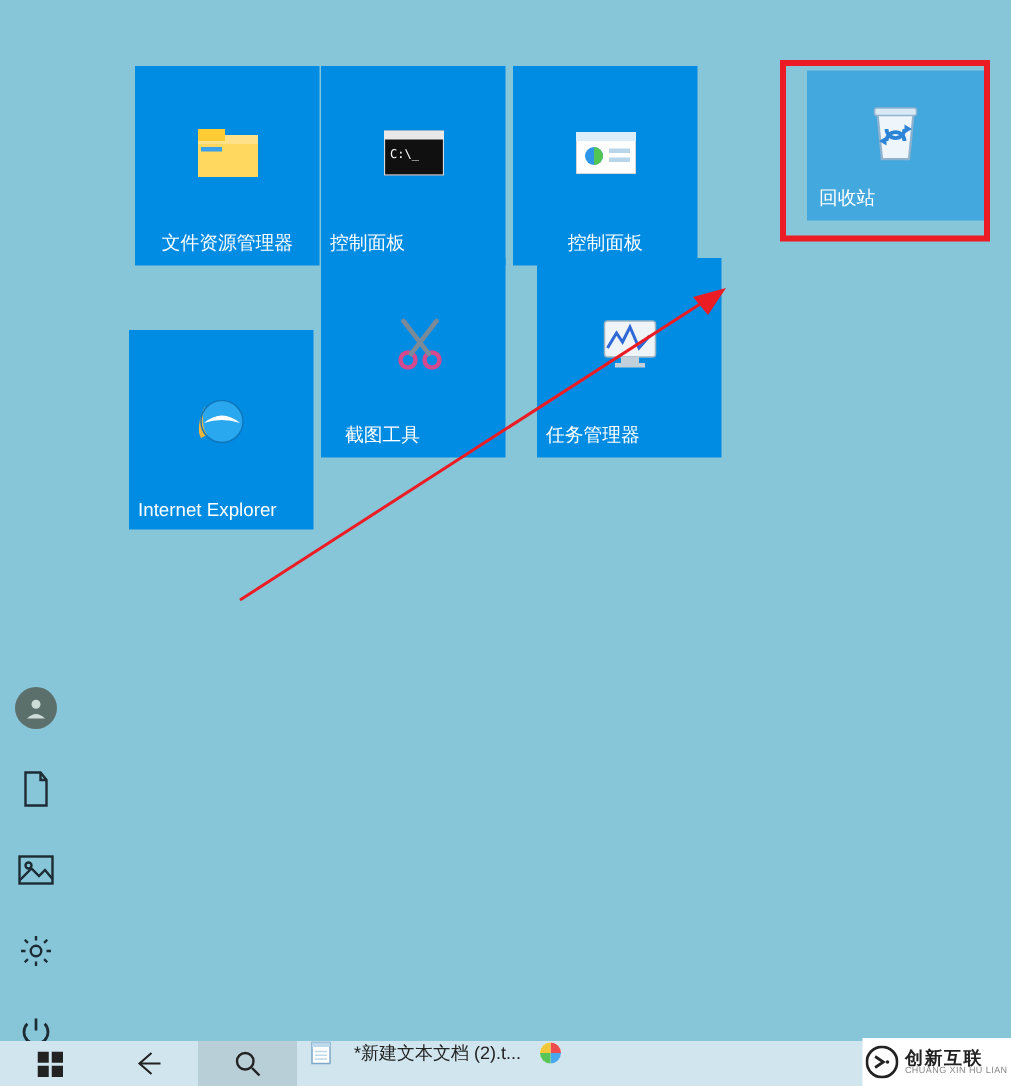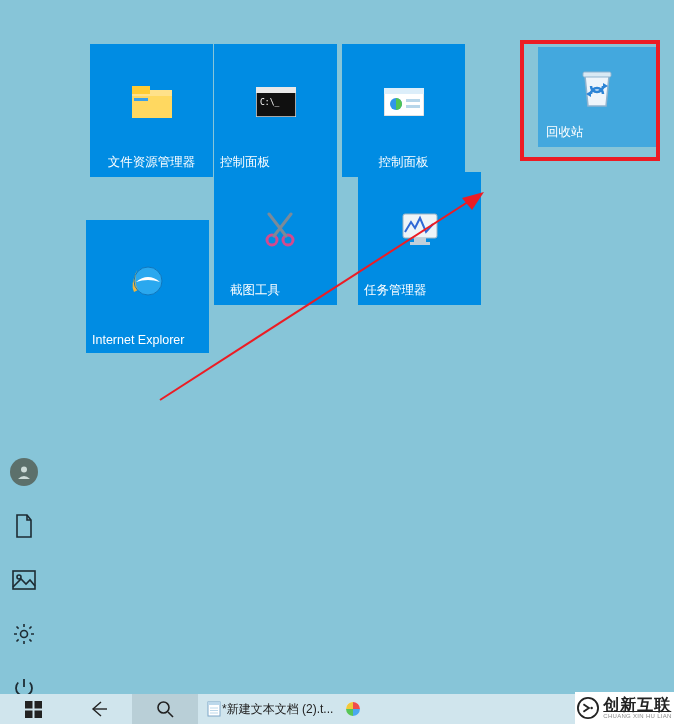--- a/index.html
+++ b/index.html
@@ -122,22 +122,21 @@
   .taskbar .tbtn {
     width: 66px;
     display: flex;
     align-items: center;
     justify-content: center;
     color: #222;
   }
   .taskbar .tbtn.search-btn { background: #b9cfd7; }
   .taskbar .task-entry {
     display: flex;
-    align-items: center;
-    gap: 0;
+    gap: 14px;
     padding: 0 8px;
     font-size: 12px;
     color: #222;
     max-width: 160px;
   }
   .taskbar .task-entry .tiny-icon {
     width: 16px; height: 16px; flex: 0 0 16px;
   }
   .taskbar .task-entry span {
     white-space: nowrap;
@@ -155,21 +154,21 @@
     align-items: center;
     justify-content: center;
     gap: 4px;
   }
   .watermark .wm-logo {
     width: 22px; height: 22px;
   }
   .watermark .wm-text {
     display: flex; flex-direction: column; line-height: 1;
   }
-  .watermark .wm-text .l1 { font-size: 16px; font-weight: 600; color: #222; letter-spacing: 1px; text-decoration: underline;}
+  .watermark .wm-text .l1 { font-size: 12px; font-weight: 600; color: #222; letter-spacing: 1px;}
   .watermark .wm-text .l2 { font-size: 6px; color: #888; letter-spacing: .3px;}
 </style>
 </head>
 <body>
 
 <div class="desktop">
 
   <div class="tile-grid">
 
     <div class="tile r0c0">

